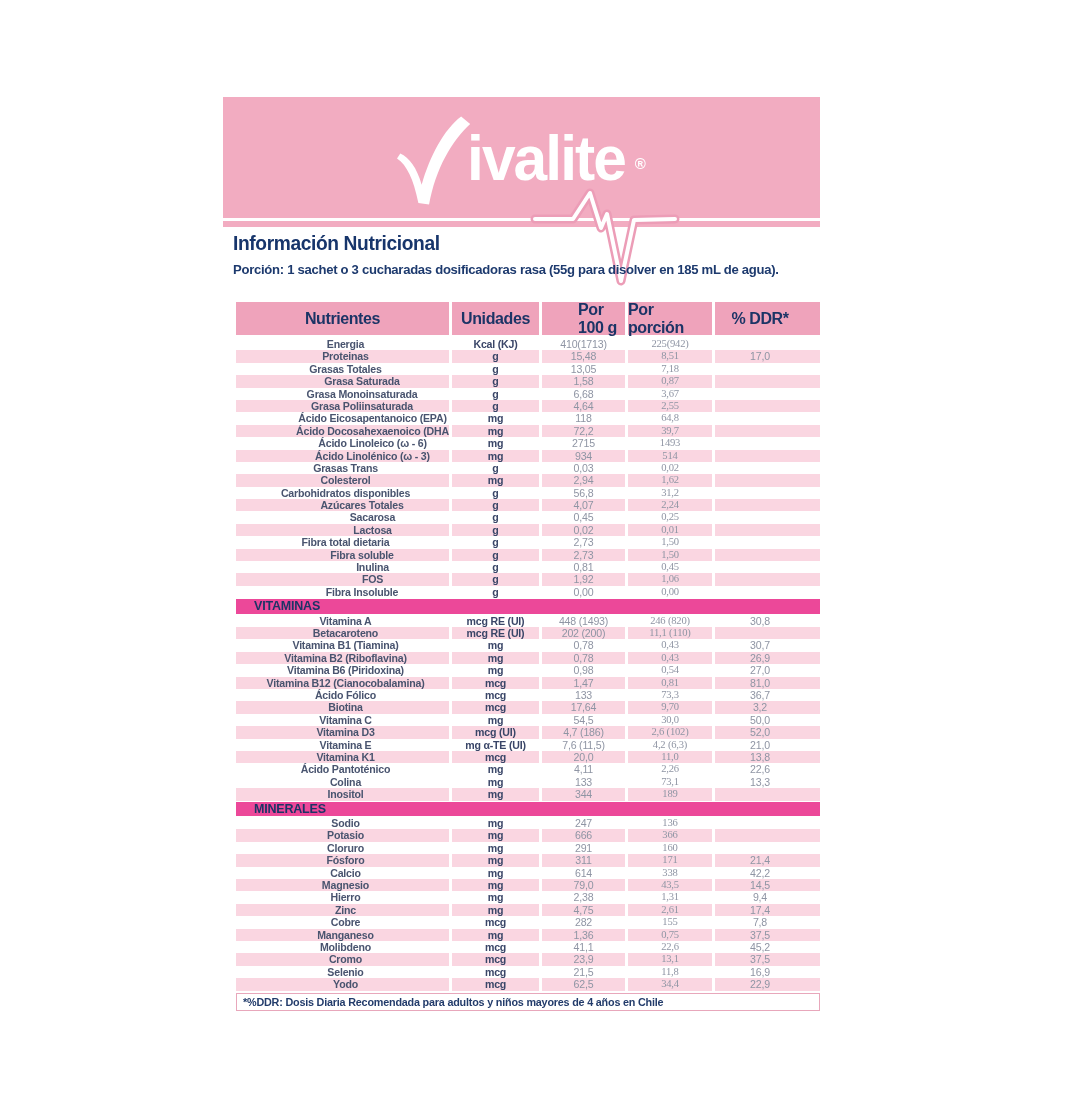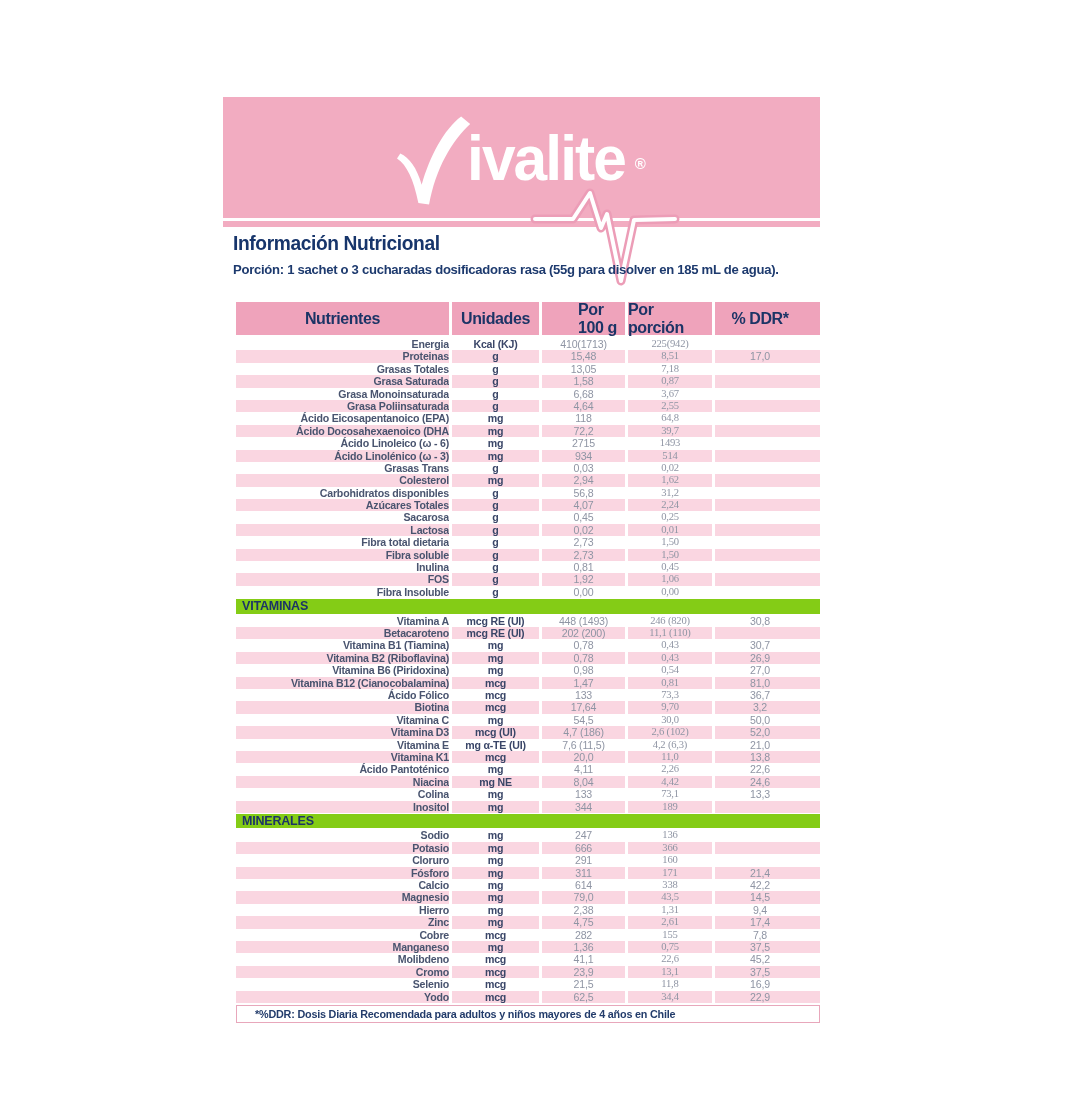--- a/index.html
+++ b/index.html
@@ -36,41 +36,41 @@
     display:flex;align-items:center;justify-content:center;color:#1C3466;font-weight:bold;
     font-size:16px;letter-spacing:-.4px;
   }
   .row{display:flex;height:12.4px;}
   .row.pink{background:#FAD6E1;}
   .row.white{background:#fff;}
   .cell{
     font-size:10.6px;line-height:12.4px;white-space:nowrap;overflow:hidden;
     color:#8F95A4;text-align:center;letter-spacing:-.2px;
   }
-  .c0{flex:0 0 213px;text-align:right;color:#49546F;font-weight:bold;padding-left:6px;box-sizing:border-box;}
+  .c0{flex:0 0 213px;text-align:center;color:#49546F;font-weight:bold;padding-left:6px;box-sizing:border-box;}
   .c1{flex:0 0 90px;color:#3A4668;font-weight:bold;}
   .c2{flex:0 0 86px;}
   .c3{flex:0 0 87px;font-family:Liberation Serif, serif;}
   .c4{flex:0 0 93px;}
   .c1,.c2,.c3,.c4{border-left:3px solid #fff;box-sizing:border-box;}
   .h0{flex:0 0 213px;}
   .h1{flex:0 0 90px;}
   .h2{flex:0 0 86px;padding-left:36px;}
   .h3{flex:0 0 87px;}
   .h4{flex:0 0 93px;}
   .h1,.h2,.h3,.h4{border-left:3px solid #fff;box-sizing:border-box;}
   .ind1{padding-left:39px;}
   .ind2{padding-left:60px;}
   .section-row{
-    background:#84cc16;height:14.5px;line-height:14.5px;color:#1C3466;font-weight:bold;
-    font-size:12.5px;padding-left:6px;letter-spacing:-.2px;margin:1px 0;
+    background:#ec4899;height:14.5px;line-height:14.5px;color:#1C3466;font-weight:bold;
+    font-size:12.5px;padding-left:18px;letter-spacing:-.2px;margin:1px 0;
   }
   .footnote{
     margin-top:2px;border:1px solid #E8A7BB;background:#fff;height:16px;line-height:16px;
-    color:#233C6B;font-size:10.8px;font-weight:bold;padding-left:18px;letter-spacing:-.2px;
+    color:#233C6B;font-size:10.8px;font-weight:bold;padding-left:6px;letter-spacing:-.2px;
   }
 </style>
 </head>
 <body>
 
 <div class="page">
 
   <div class="banner">
     <div class="banner-main"></div>
     <div class="banner-gap"></div>
@@ -335,27 +335,20 @@
           <div class="cell c3">11,0</div>
           <div class="cell c4">13,8</div>
         </div>
         <div class="row white">
           <div class="cell c0">Ácido Pantoténico</div>
           <div class="cell c1">mg</div>
           <div class="cell c2">4,11</div>
           <div class="cell c3">2,26</div>
           <div class="cell c4">22,6</div>
         </div>
-        <div class="row pink">
-          <div class="cell c0">Niacina</div>
-          <div class="cell c1">mg NE</div>
-          <div class="cell c2">8,04</div>
-          <div class="cell c3">4,42</div>
-          <div class="cell c4">24,6</div>
-        </div>
         <div class="row white">
           <div class="cell c0">Colina</div>
           <div class="cell c1">mg</div>
           <div class="cell c2">133</div>
           <div class="cell c3">73,1</div>
           <div class="cell c4">13,3</div>
         </div>
         <div class="row pink">
           <div class="cell c0">Inositol</div>
           <div class="cell c1">mg</div>

